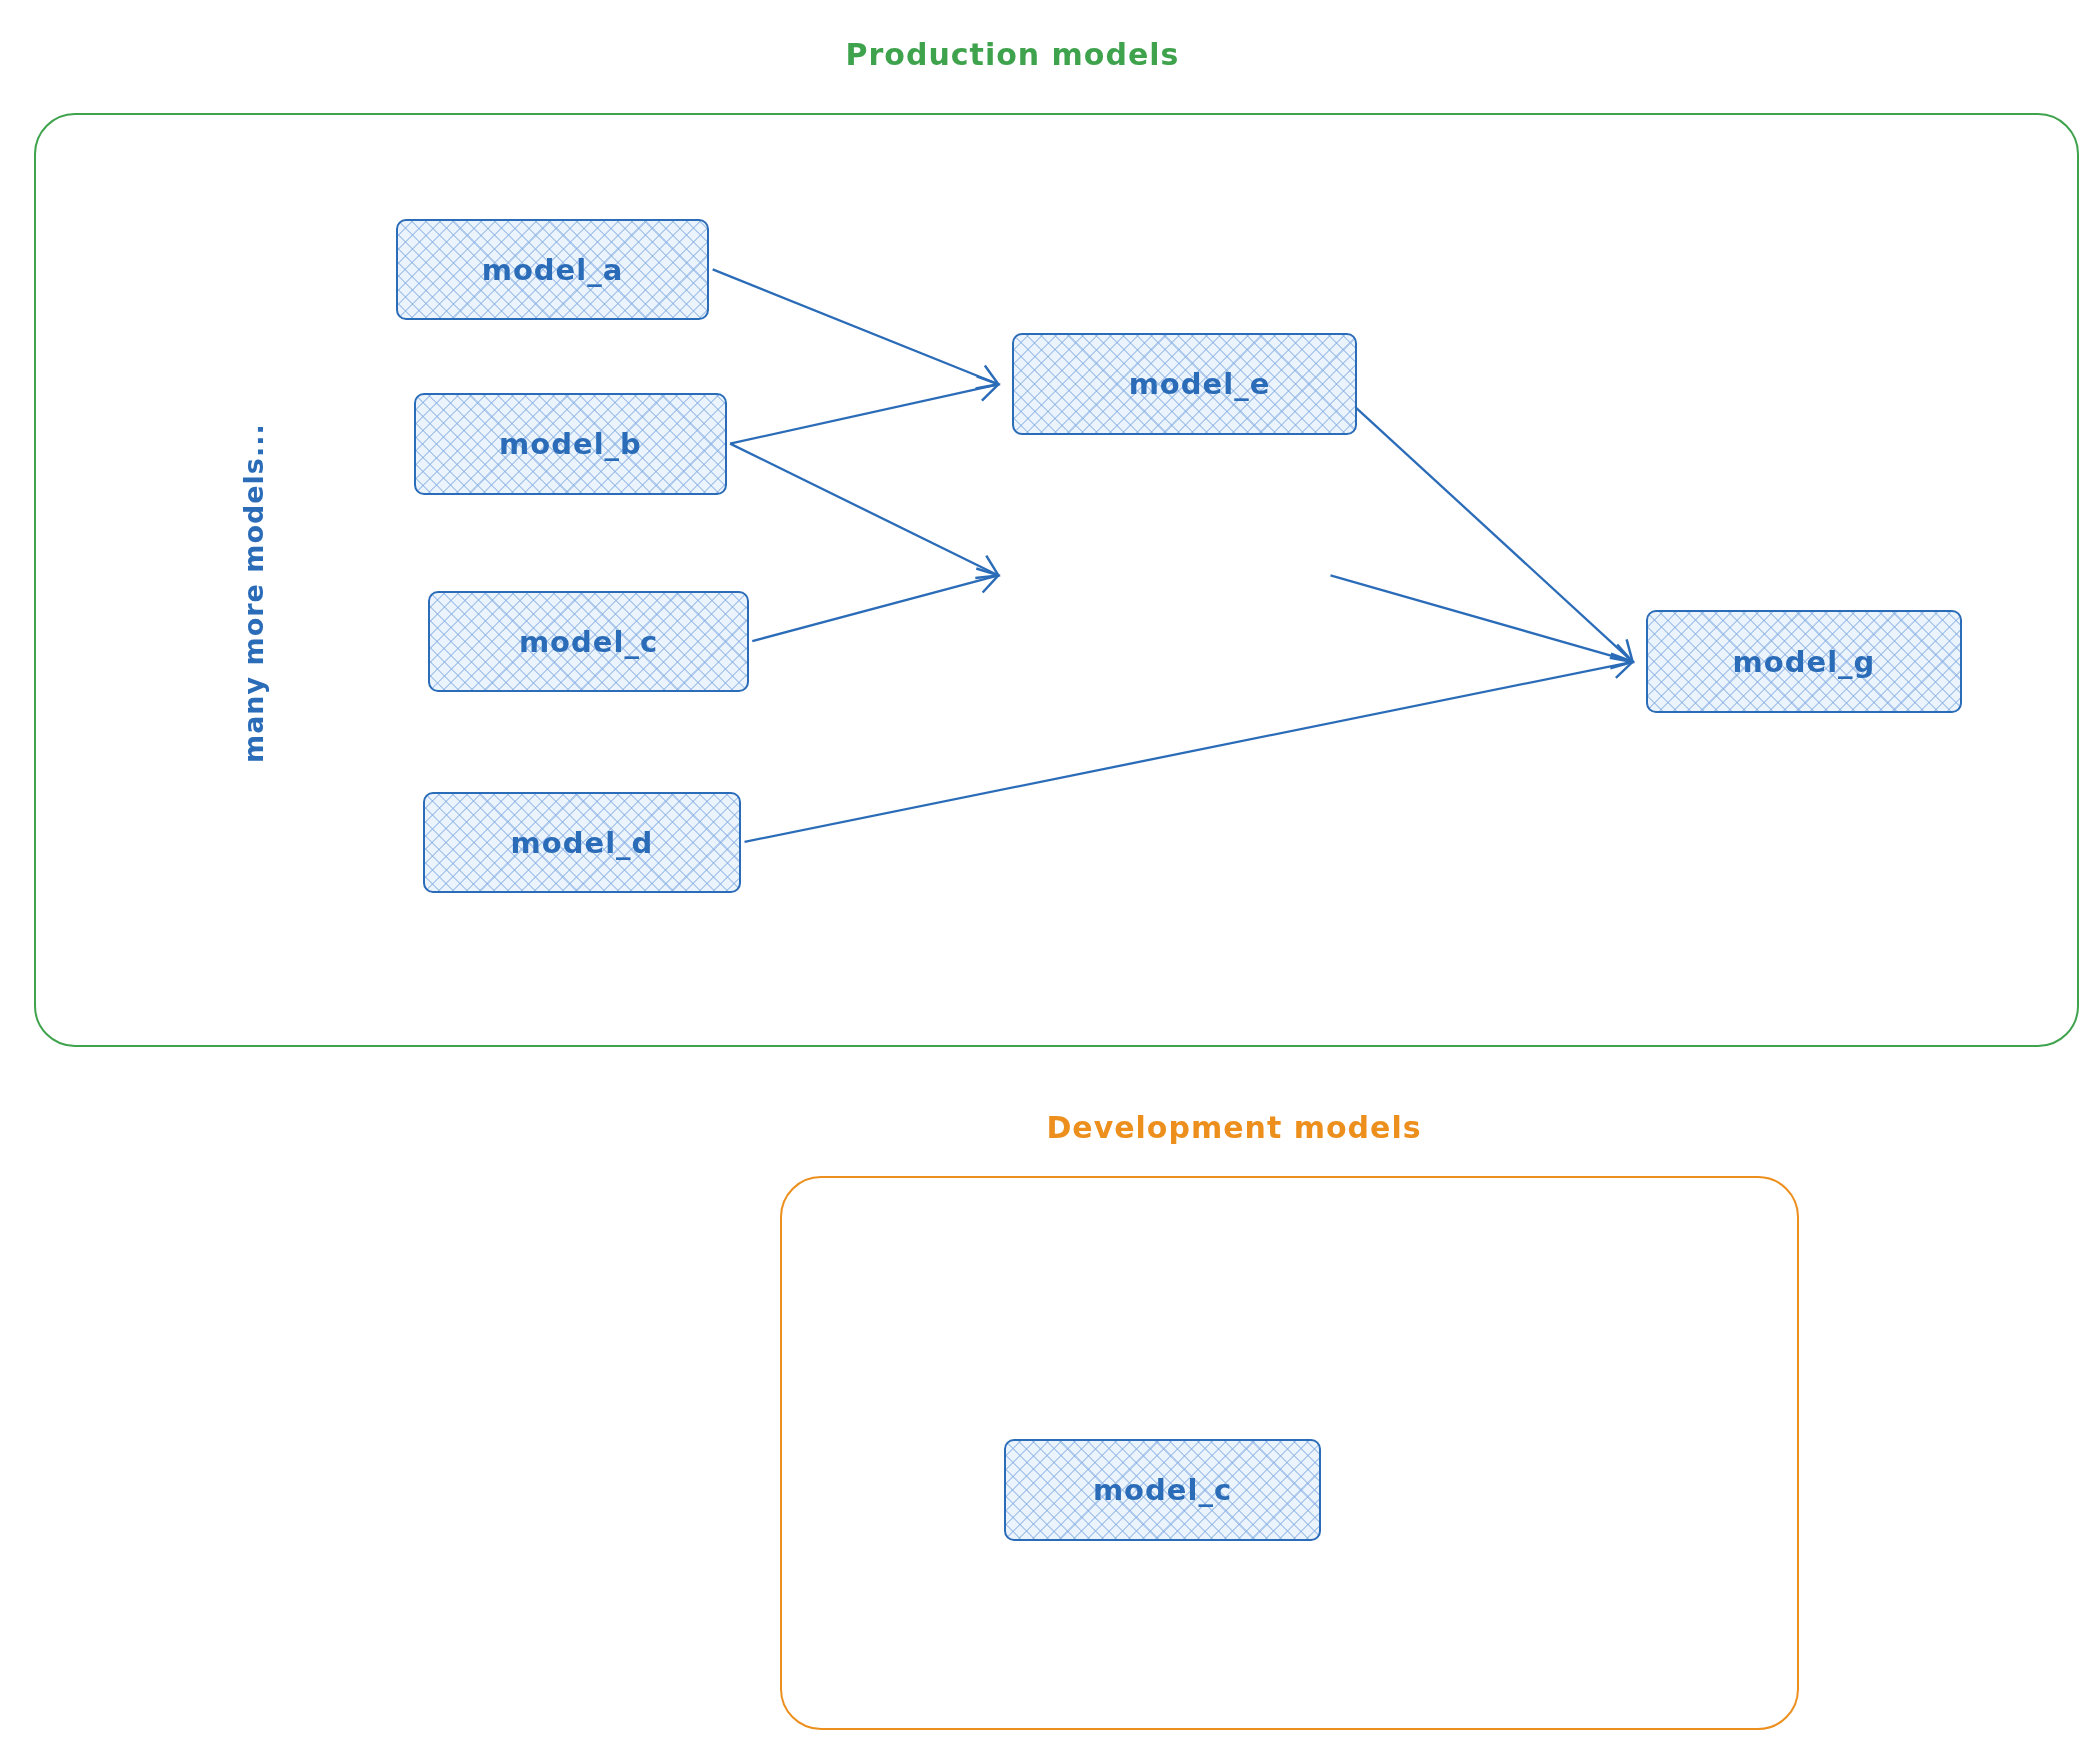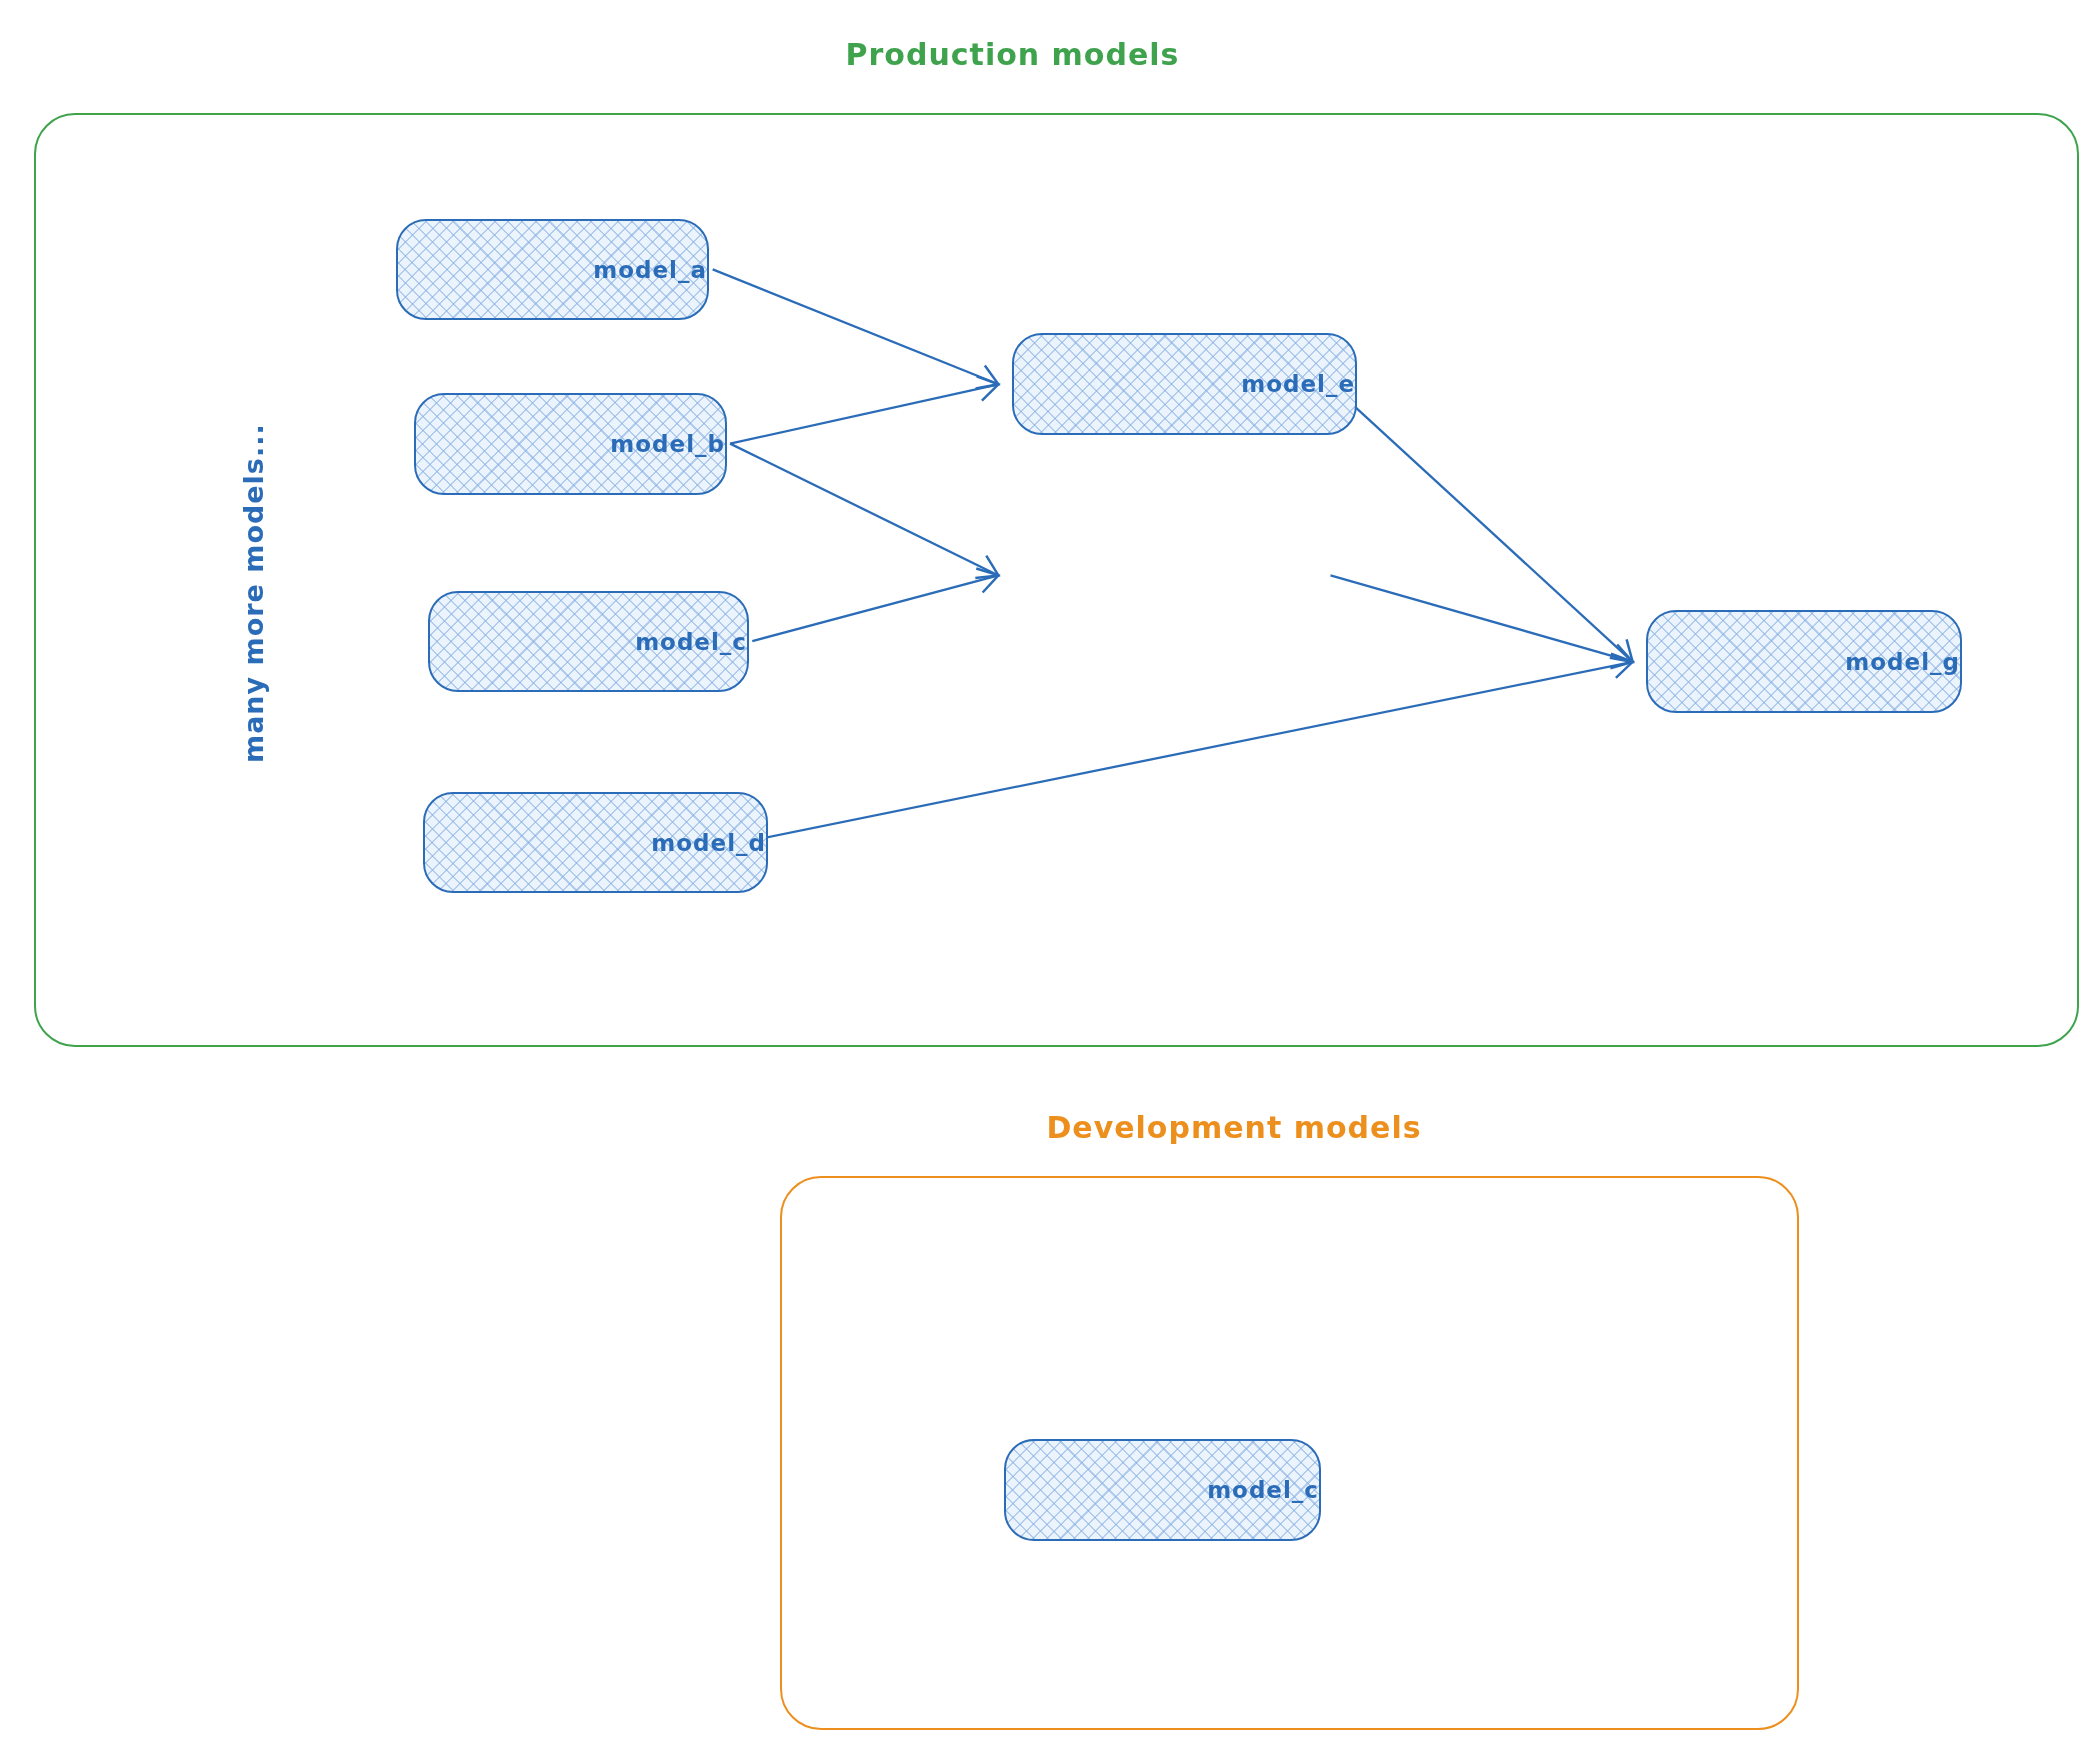--- a/index.html
+++ b/index.html
@@ -43,26 +43,26 @@
     border: 2.4px solid;
     border-radius: 41px;
     background: transparent;
   }
   .container.green { border-color: var(--green); }
   .container.orange { border-color: var(--orange); }
 
   .node {
     position: absolute;
     border: 2.4px solid var(--blue);
-    border-radius: 30px;
+    border-radius: 10px;
     display: flex;
     align-items: center;
-    justify-content: flex-end;
+    justify-content: center;
     color: var(--blue);
-    font-size: 23px;
+    font-size: 29px;
     font-weight: 600;
     letter-spacing: 1px;
     background-color: var(--node-fill);
     background-image:
       repeating-linear-gradient(45deg,  rgba(130,172,226,0.55) 0px, rgba(130,172,226,0.55) 1.5px, transparent 1.5px, transparent 9.7px),
       repeating-linear-gradient(135deg, rgba(130,172,226,0.55) 0px, rgba(130,172,226,0.55) 1.5px, transparent 1.5px, transparent 9.7px);
   }
 
   .side-note {
     position: absolute;
@@ -107,21 +107,21 @@
   </div>
 
   <div class="node" style="left:406px; top:393px; width:309px; height:98px;">
     <span>model_b</span>
   </div>
 
   <div class="node" style="left:420px; top:591px; width:317px; height:97px;">
     <span>model_c</span>
   </div>
 
-  <div class="node" style="left:415px; top:792px; width:314px; height:97px;padding-left:27px;">
+  <div class="node" style="left:415px; top:792px; width:314px; height:97px;">
     <span>model_d</span>
   </div>
 
   <div class="node" style="left:1004px; top:333px; width:311px; height:98px;padding-left:30px;">
     <span>model_e</span>
   </div>
 
 
   <div class="node" style="left:1638px; top:610px; width:312px; height:99px;">
     <span>model_g</span>

